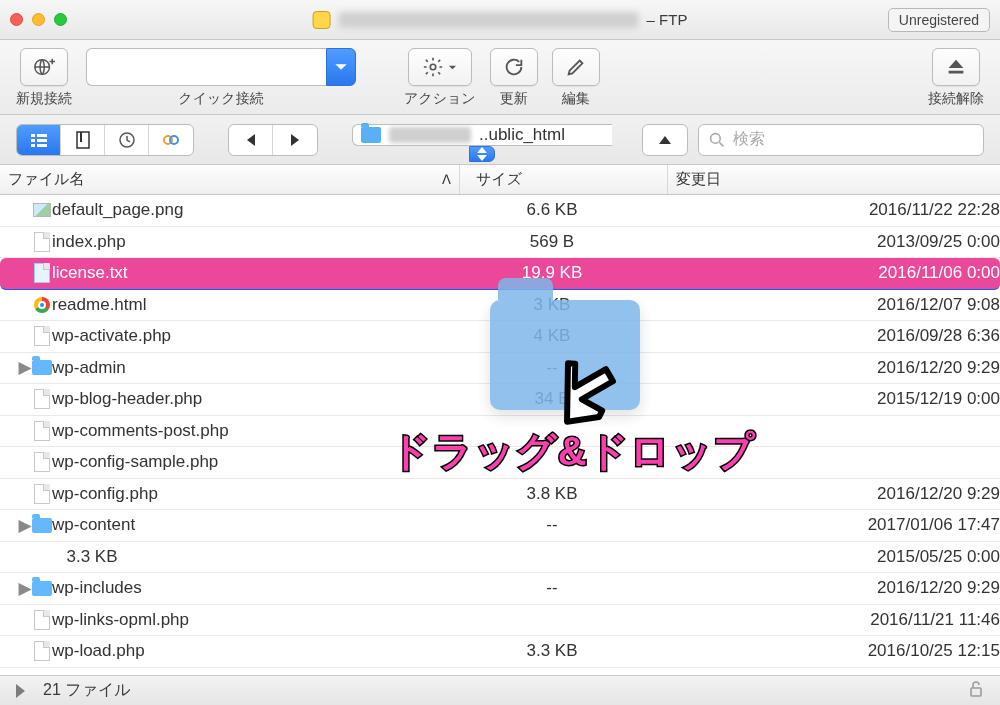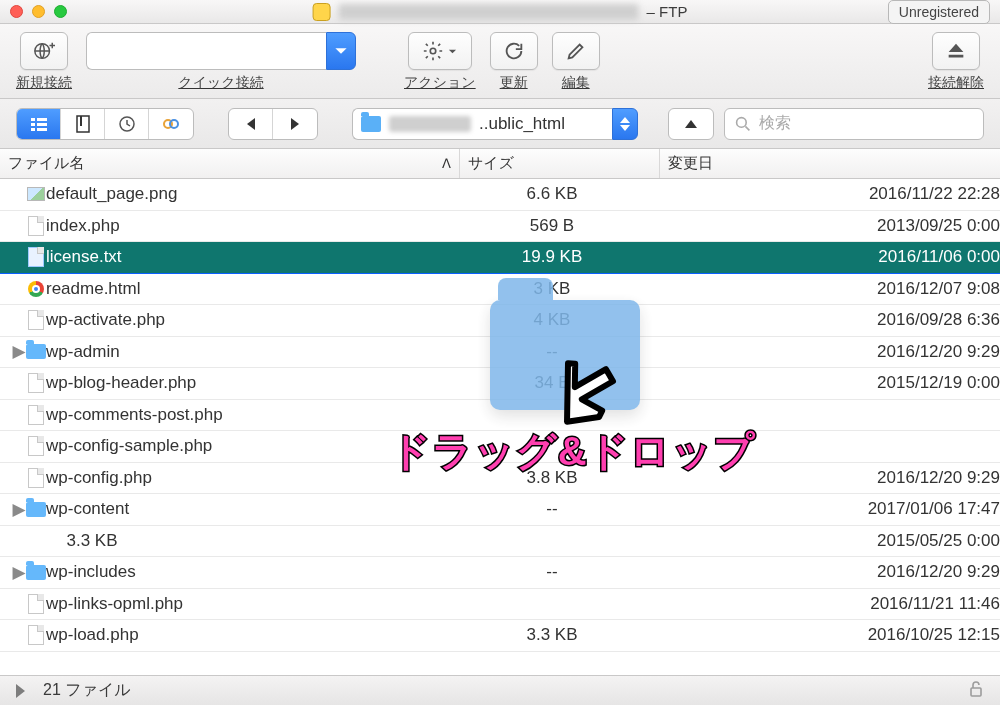--- a/index.html
+++ b/index.html
@@ -1,66 +1,66 @@
 <!DOCTYPE html>
 <html><head>
 <meta charset="utf-8">
 <style>
   * { box-sizing: border-box; margin: 0; padding: 0; }
   body { font-family: -apple-system, "Helvetica Neue", Arial, sans-serif; font-size: 15px; color: #333; background: #fff; width: 1000px; height: 705px; overflow: hidden; position: relative; }
   
-  .titlebar { height: 24px; background: linear-gradient(#f8f7f7,#e9e8e8); border-bottom: 1px solid #c9c8c8; display: flex; align-items: center; padding: 0 10px; position: relative; }
+  .titlebar { height: 40px; background: linear-gradient(#f8f7f7,#e9e8e8); border-bottom: 1px solid #c9c8c8; display: flex; align-items: center; padding: 0 10px; position: relative; }
   .traffic { display: flex; gap: 9px; align-items: center; }
   .tl { width: 13px; height: 13px; border-radius: 50%; }
   .tl.red { background: #ff5f57; border:1px solid #e1463e; }
   .tl.yellow { background: #ffbd2e; border:1px solid #e1a024; }
   .tl.green { background: #28c940; border:1px solid #1dad30; }
   .title-center { position:absolute; left:50%; transform:translateX(-50%); display:flex; align-items:center; gap:8px; font-size:15px; color:#3c3c3c; }
   .title-center .duck { width:18px; height:18px; background:#ffd54a; border:1px solid #caa020; border-radius:4px; }
   .title-center .blur { display:inline-block; width:300px; height:16px; background:#cfcfcf; filter: blur(3px); border-radius:3px; }
   .unreg { margin-left:auto; background:#f4f4f4; border:1px solid #b8b8b8; border-radius:5px; padding:3px 10px; font-size:14px; color:#444; }
 
-  .toolbar1 { height: 75px; background: linear-gradient(#f8f7f7,#ecebeb); border-bottom: 1px solid #c9c8c8; display:flex; align-items:flex-start; padding: 8px 16px 0 16px; gap: 14px; text-decoration: underline; }
+  .toolbar1 { height: 75px; background: linear-gradient(#f8f7f7,#ecebeb); border-bottom: 1px solid #c9c8c8; display:flex; align-items:flex-start; padding: 8px 16px 0 16px; gap: 14px; }
   .tb-item { display:flex; flex-direction:column; align-items:center; gap:4px; }
   .tb-btn { height: 38px; background: linear-gradient(#fefefe,#f2f2f2); border:1px solid #bcbcbc; border-radius:6px; display:flex; align-items:center; justify-content:center; padding:0 12px; box-shadow: 0 1px 1px rgba(0,0,0,0.06); }
   .tb-btn svg { width:22px; height:22px; }
   .tb-label { font-size:14px; color:#444; }
   .quick-combo { display:flex; align-items:center; }
   .quick-input { width:240px; height:38px; border:1px solid #bcbcbc; border-right:none; border-radius:6px 0 0 6px; background:#fff; padding: 0 8px; }
   .quick-btn { width:30px; height:38px; border:1px solid #2e71d8; border-radius:0 6px 6px 0; background: linear-gradient(#4f9dff,#2a77ef); display:flex; align-items:center; justify-content:center; }
   .quick-btn svg { width:14px; height:14px; fill:#fff; }
   .spacer { flex:1; }
 
   .toolbar2 { height: 50px; background: linear-gradient(#f2f1f1,#e9e8e8); border-bottom:1px solid #c9c8c8; display:flex; align-items:center; padding:0 16px; gap:10px; }
   .seg { display:flex; background:#fff; border:1px solid #bcbcbc; border-radius:6px; overflow:hidden; height:32px; }
   .seg .cell { width:44px; display:flex; align-items:center; justify-content:center; border-right:1px solid #d5d5d5; }
   .seg .cell:last-child { border-right:none; }
   .seg .cell.active { background: linear-gradient(#4f9dff,#2a77ef); }
-  .path-combo { display:flex; align-items:center; height:32px; }
+  .path-combo { display:flex; align-items:center; height:32px;flex-direction:column; }
   .path-body { height:32px; width:260px; background:#fff; border:1px solid #bcbcbc; border-right:none; border-radius:6px 0 0 6px; display:flex; align-items:center; padding:0 8px; font-size:17px; gap:8px; }
   .path-folder { width:20px; height:16px; background:#5ab0f7; border-radius:2px; position:relative; }
   .path-folder::before { content:""; position:absolute; top:-4px; left:0; width:8px; height:4px; background:#5ab0f7; border-radius:2px 2px 0 0; }
   .path-blur { display:inline-block; width:82px; height:16px; background:#cfcfcf; filter:blur(2px); border-radius:3px; }
   .path-btn { width:26px; height:32px; background: linear-gradient(#4f9dff,#2a77ef); border:1px solid #2e71d8; border-radius:0 6px 6px 0; display:flex; flex-direction:column; align-items:center; justify-content:center; gap:2px; }
   .path-btn .tri { width:0;height:0;border-left:5px solid transparent;border-right:5px solid transparent; }
   .path-btn .up { border-bottom:6px solid #fff; }
   .path-btn .down { border-top:6px solid #fff; }
   .search-box { flex:1; height:32px; background:#fff; border:1px solid #bcbcbc; border-radius:6px; display:flex; align-items:center; padding:0 10px; gap:8px; color:#aaa; font-size:16px; }
   .search-box svg { width:16px; height:16px; stroke:#aaa; }
 
   .header-row { height:30px; background: linear-gradient(#fdfdfd,#f1f0f0); border-bottom:1px solid #c9c8c8; display:flex; align-items:center; font-size:15px; color:#333; }
   .col-name-h { width:460px; padding-left:8px; display:flex; align-items:center; border-right:1px solid #d9d8d8; height:100%; }
   .col-name-h .sort { margin-left:auto; margin-right:8px; font-size:13px; }
-  .col-size-h { width:200px; padding-left:8px; border-right:1px solid #d9d8d8; height:100%; display:flex; align-items:center; }
+  .col-size-h { width:200px; padding-left:8px; border-right:1px solid #d9d8d8; height:100%; display:flex; align-items:center;margin-left:8px; }
   .col-date-h { flex:1; padding-left:8px; height:100%; display:flex; align-items:center; }
 
   .file-list { }
   .row { height:31.5px; display:flex; align-items:center; border-bottom:1px solid #e9e9e9; font-size:17px; }
-  .row.selected { background:#0f766e; color:#fff; border-bottom:1px solid #0a60ff; }
-  .col-name { width:460px; display:flex; align-items:center; padding-left:12px; gap:0; }
+  .row.selected { background:#ec4899; color:#fff; border-bottom:1px solid #0a60ff;border-radius:6px; }
+  .col-name { width:460px; display:flex; align-items:center; padding-left:18px; gap:0; }
   .disclosure { width:14px; display:inline-flex; justify-content:center; color:#8a8a8a; }
   .row.selected .disclosure { color: #cfe0ff; }
   .icon-slot { width:20px; height:20px; display:flex; align-items:center; justify-content:center; }
   .file-icon { width:16px; height:20px; background:#fff; border:1px solid #c8c8c8; position:relative; }
   .file-icon::after { content:""; position:absolute; right:-1px; top:-1px; width:6px; height:6px; background:#e8e8e8; border-left:1px solid #c8c8c8; border-bottom:1px solid #c8c8c8; }
   .file-icon.sel { border-color:#9ecaff; background:#e9f2ff; }
   .folder-icon { width:20px; height:15px; background:#65b8fb; border-radius:2px; position:relative; }
   .folder-icon::before { content:""; position:absolute; top:-4px; left:0; width:8px; height:4px; background:#65b8fb; border-radius:2px 2px 0 0; }
   .chrome-icon { width:16px; height:16px; border-radius:50%; background: conic-gradient(#ea4335 0 120deg,#34a853 120deg 240deg,#fbbc05 240deg 360deg); position:relative; }
   .chrome-icon::after { content:""; position:absolute; inset:4px; background:#4285f4; border-radius:50%; border:2px solid #fff; }

